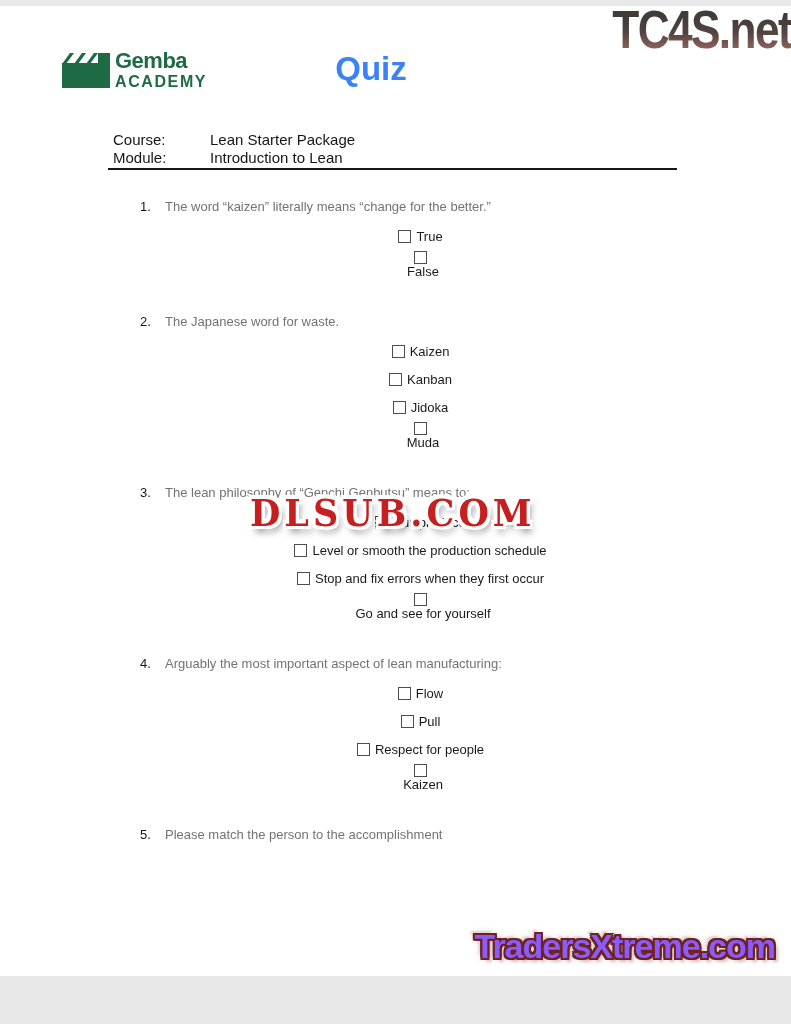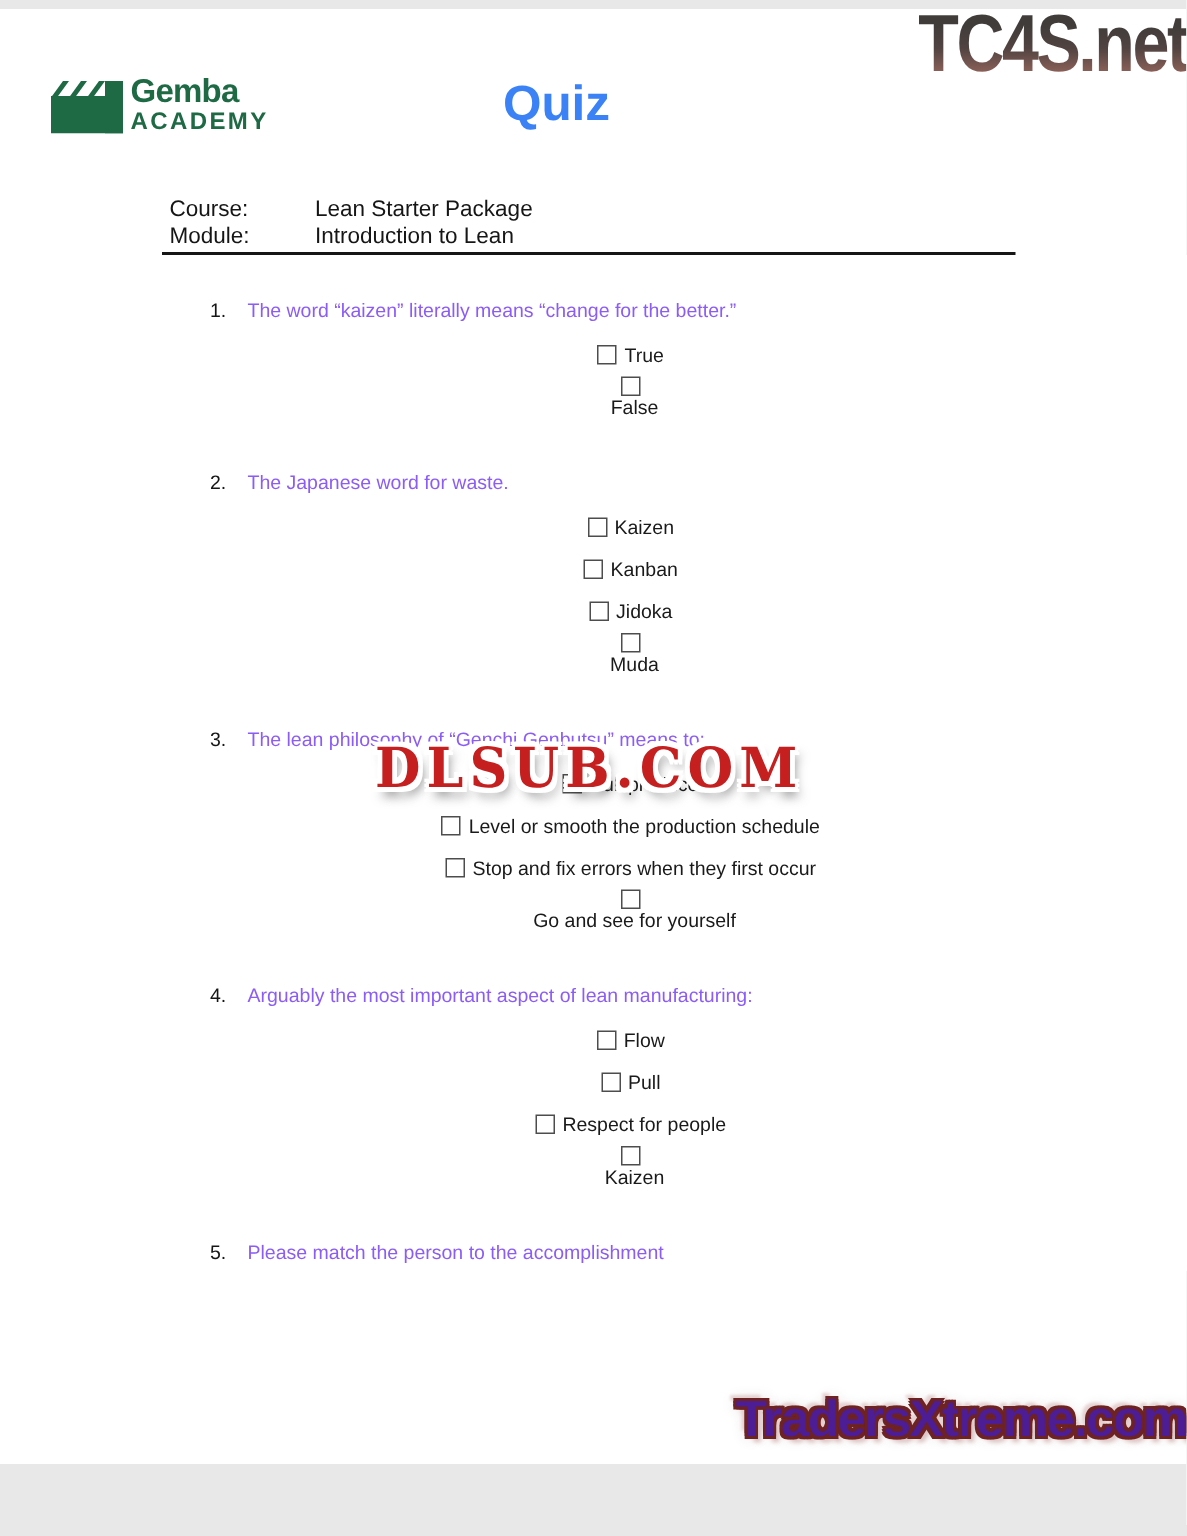--- a/index.html
+++ b/index.html
@@ -14,42 +14,42 @@
   .tc4s {
     position:absolute; top:-8px; right:0;
     font-size:54px; font-weight:bold; letter-spacing:-2px;
     transform:scaleX(0.82); transform-origin:top right;
     background:linear-gradient(180deg,#403c3a 30%, #514341 55%, #93655c 85%, #9d6f66 100%);
     -webkit-background-clip:text; background-clip:text; color:transparent;
     white-space:nowrap;
   }
 
   
-  .logo { position:absolute; left:34px; top:44px; display:flex; align-items:center; }
+  .logo { position:absolute; left:62px; top:44px; display:flex; align-items:flex-start; }
   .logo svg { display:block; }
   .logo-text { margin-left:5px; display:flex; flex-direction:column; line-height:1; }
   .logo-gemba { font-size:22px; font-weight:bold; color:#1e6a45; letter-spacing:-0.5px; }
   .logo-academy { font-size:16px; font-weight:bold; color:#1e6a45; letter-spacing:1.6px; margin-top:2px; }
 
   
   .title {
     position:absolute; top:44px; left:0; width:742px; text-align:center;
     font-size:33px; font-weight:bold; color:#3b82f6;
   }
 
   
   .content { position:absolute; left:113px; top:125px; width:566px; }
   .meta-row { display:flex; line-height:18px; font-size:15px; color:#161616; }
   .meta-label { width:97px; }
   .rule { border-top:2px solid #161616; margin-left:-5px; width:569px; margin-top:1px; }
 
   .questions { margin-top:29px; }
   .question { position:relative; padding-left:52px; margin-bottom:43px; }
   .q-num { position:absolute; left:27px; top:0; font-size:13px; line-height:16px; color:#161616; }
-  .q-text { font-size:13px; line-height:16px; color:#8b5cf6; margin-bottom:15px; }
+  .q-text { font-size:13px; line-height:16px; color:#737373; margin-bottom:15px; }
   .options { margin-left:-3px; }
   .option { display:flex; align-items:center; height:13px; margin-bottom:15px;justify-content:center; }
   .option:last-child { margin-bottom:0;flex-direction:column; }
   .checkbox {
     width:13px; height:13px; border:1px solid #4d4d4d; background:#fff;
     display:inline-block; flex:0 0 13px;
   }
   .opt-label { font-size:13px; margin-left:5px; white-space:nowrap; }
 
   
@@ -60,23 +60,23 @@
     text-shadow:
       -3px -3px 0 #fff, 3px -3px 0 #fff, -3px 3px 0 #fff, 3px 3px 0 #fff,
       -3px 0 0 #fff, 3px 0 0 #fff, 0 -3px 0 #fff, 0 3px 0 #fff,
       -2px -2px 0 #fff, 2px -2px 0 #fff, -2px 2px 0 #fff, 2px 2px 0 #fff,
       3px 6px 7px rgba(40,40,40,0.55);
     transform:scaleY(1.05);
   }
 
   
   .traders {
-    position:absolute; right:0; bottom:10px;
+    position:absolute; right:16px; bottom:10px;
     font-size:34px; font-weight:bold; letter-spacing:-1px;
-    color:#4c1d95; white-space:nowrap;
+    color:#8b5cf6; white-space:nowrap;
     text-shadow:
       -2px -2px 0 #6e2222, 2px -2px 0 #6e2222, -2px 2px 0 #6e2222, 2px 2px 0 #6e2222,
       0 -2px 0 #6e2222, 0 2px 0 #6e2222, -2px 0 0 #6e2222, 2px 0 0 #6e2222,
       -4px -4px 2px #e6d2d2, 4px 4px 3px #d9bfbf, 0 0 9px rgba(120,60,60,0.35);
   }
 </style>
 </head>
 <body>
 
 <div class="page">

